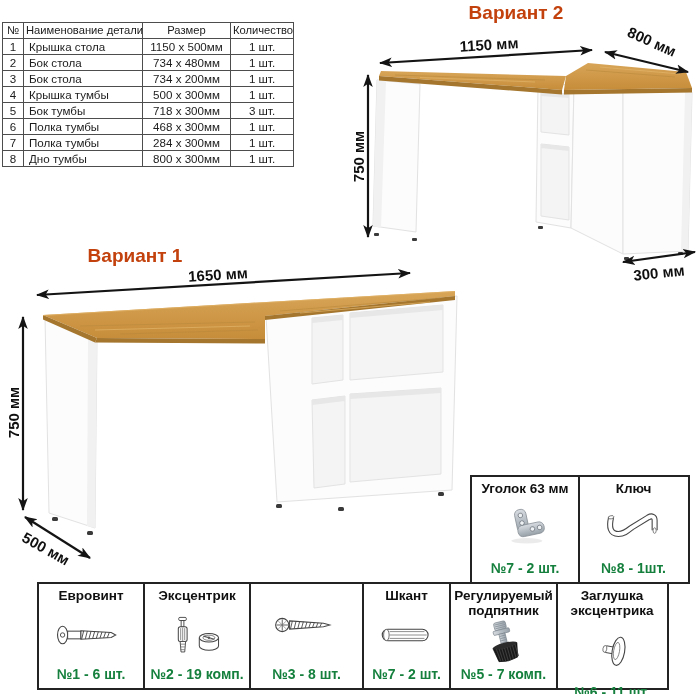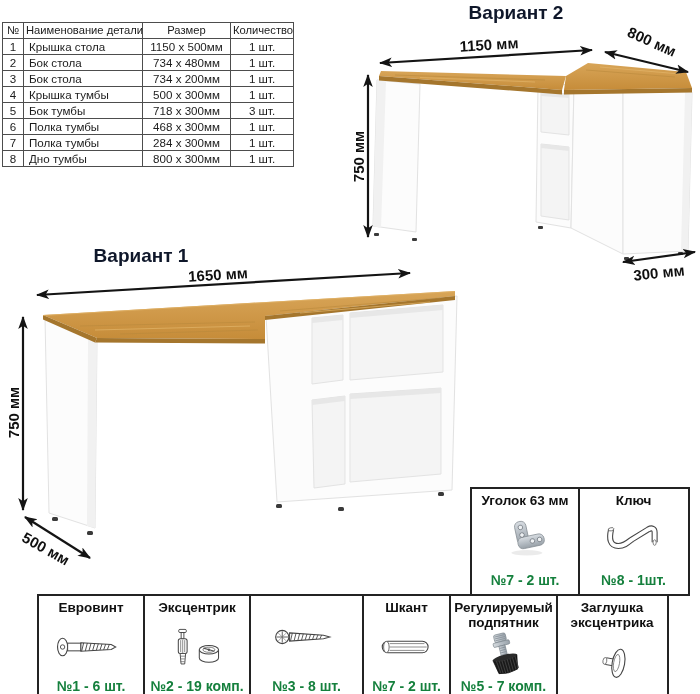--- a/index.html
+++ b/index.html
@@ -8,29 +8,29 @@
 
   
   .parts{position:absolute;left:2px;top:22px;border-collapse:collapse;table-layout:fixed;width:291px;}
   .parts th,.parts td{border:1px solid #4d4d4d;height:15px;padding:0 2px;
         font-size:11.6px;line-height:1;white-space:nowrap;overflow:hidden;font-weight:400;}
   .parts th{font-size:11.2px;text-align:center;}
   .parts td.c-num,.parts td.c-size,.parts td.c-qty{text-align:center;}
   .parts td.c-name{text-align:left;padding-left:5px;}
 
   
-  .variant-title{position:absolute;font-size:19px;font-weight:bold;color:#0f172a;
+  .variant-title{position:absolute;font-size:19px;font-weight:bold;color:#c2410c;
         text-align:center;white-space:nowrap;}
   .dim-label{position:absolute;font-size:15px;font-weight:bold;color:#0f0f0f;
         text-align:center;white-space:nowrap;}
 
   .illu{position:absolute;}
 
   
-  .hw-row{position:absolute;display:flex;margin-top:12px;}
+  .hw-row{position:absolute;display:flex;}
   .hw-cell{box-sizing:border-box;background:#fff;border:2.5px solid #232323;
         display:flex;flex-direction:column;align-items:center;}
   .hw-cell + .hw-cell{margin-left:-2.5px;}
   .hw-title{font-weight:bold;font-size:13.5px;line-height:1.12;text-align:center;
         padding:4px 2px 0 2px;color:#101010;}
   .hw-icon{flex:1;display:flex;align-items:center;justify-content:center;width:100%;}
   .hw-icon svg{width:80px;height:44px;}
   .hw-qty{font-weight:bold;font-size:14px;padding-bottom:6px;color:#15803d;}
 
   svg .panel{fill:#fcfcfc;stroke:#e2e2e2;stroke-width:1;}
@@ -162,21 +162,21 @@
     <line class="dim" x1="255" y1="22" x2="338" y2="42" marker-start="url(#ahA)" marker-end="url(#ahA)"></line>
     <line class="dim" x1="18" y1="45" x2="18" y2="207" marker-start="url(#ahA)" marker-end="url(#ahA)"></line>
     <line class="dim" x1="273" y1="232" x2="345" y2="222" marker-start="url(#ahA)" marker-end="url(#ahA)"></line>
   </svg>
 
   <div class="dim-label" style="left:449px;top:36px;width:80px;transform:rotate(-3.5deg);">1150 мм</div>
   <div class="dim-label" style="left:617px;top:33px;width:70px;transform:rotate(24deg);">800 мм</div>
   <div class="dim-label" style="left:328px;top:148px;width:60px;transform:rotate(-90deg);">750 мм</div>
   <div class="dim-label" style="left:624px;top:264px;width:70px;transform:rotate(-6deg);">300 мм</div>
 
-  <div class="variant-title" style="left:76px;top:245px;width:130px;">Вариант 1</div>
+  <div class="variant-title" style="left:70px;top:245px;width:130px;">Вариант 1</div>
 
   <svg class="illu" style="left:0;top:260px;" width="480" height="330" viewBox="0 0 480 330">
     <defs>
       <linearGradient id="woodB" x1="0" y1="0" x2="0" y2="1">
         <stop offset="0" stop-color="#d8a558"></stop>
           <stop offset="1" stop-color="#c68c39"></stop>
       </linearGradient>
       <marker id="ahB" viewBox="0 0 12 10" refX="11" refY="5" markerWidth="13" markerHeight="11" markerUnits="userSpaceOnUse" orient="auto-start-reverse">
         <path d="M0,0.6 L12,5 L0,9.4 L3,5 Z" fill="#141414"></path>
       </marker>

